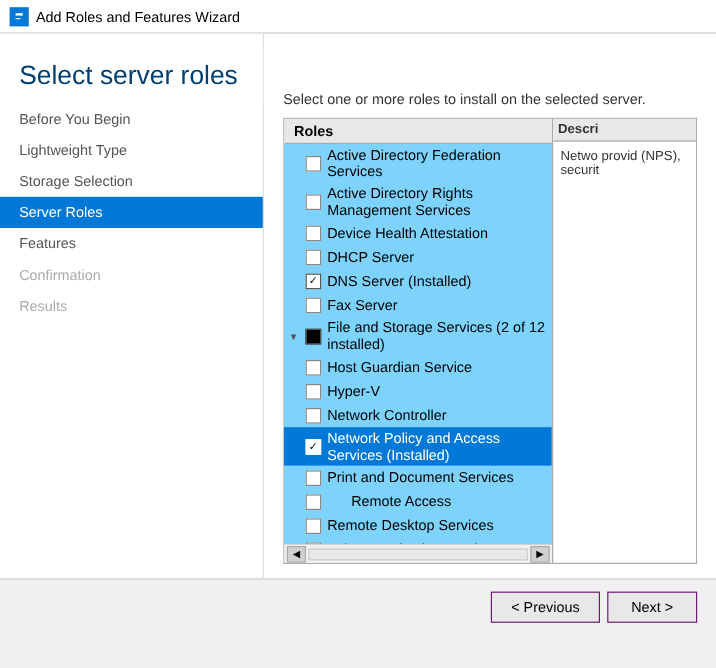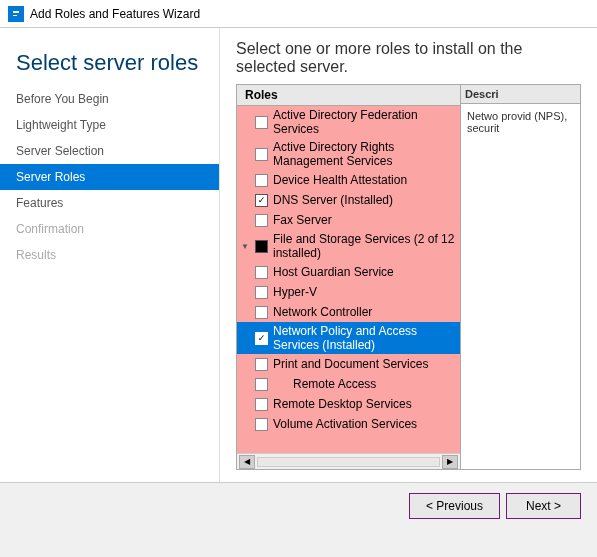--- a/index.html
+++ b/index.html
@@ -75,23 +75,24 @@
       cursor: default;
     }
     .main-content {
       flex: 1;
       padding: 12px 16px;
       display: flex;
       flex-direction: column;
       overflow: hidden;
     }
     .instruction-text {
-      font-size: 16px;
+      font-size: 12px;
       color: #333;
       margin-bottom: 8px;
+      margin-top: 36px;
     }
     .roles-panel {
       display: flex;
       flex: 1;
       overflow: hidden;
       gap: 0;
     }
     .roles-list-container {
       flex: 1;
       border: 1px solid #aaa;
@@ -102,21 +103,21 @@
     .roles-list-header {
       background: #e8e8e8;
       padding: 3px 8px;
       font-weight: 600;
       font-size: 12px;
       border-bottom: 1px solid #aaa;
     }
     .roles-list {
       overflow-y: scroll;
       flex: 1;
-      background: #fca5a5;
+      background: #7dd3fc;
     }
     .role-item {
       display: flex;
       align-items: center;
       padding: 2px 4px;
       font-size: 12px;
       color: #000;
       cursor: pointer;
       min-height: 20px;
     }
@@ -242,21 +243,21 @@
 
   <div class="content-area">
 
     <div class="sidebar">
       <div class="page-header" style="padding: 14px 16px 10px 16px;">
         <div class="page-title">Select server roles</div>
       </div>
       <div id="sidebar-items">
           <div class="sidebar-item">Before You Begin</div>
           <div class="sidebar-item">Lightweight Type</div>
-          <div class="sidebar-item">Server Selection</div>
+          <div class="sidebar-item">Storage Selection</div>
           <div class="sidebar-item active">Server Roles</div>
           <div class="sidebar-item">Features</div>
           <div class="sidebar-item disabled">Confirmation</div>
           <div class="sidebar-item disabled">Results</div>
         </div>
     </div>
 
     <div class="main-content">
       <p class="instruction-text">Select one or more roles to install on the selected server.</p>
       <div class="roles-panel">
@@ -270,20 +271,25 @@
               </div>
               <div class="role-item">
                 <span class="expand-btn"></span>
                 <span class="checkbox"></span>
                 <span style="padding-left: 0px;">Active Directory Rights Management Services</span>
               </div>
               <div class="role-item">
                 <span class="expand-btn"></span>
                 <span class="checkbox"></span>
                 <span style="padding-left: 0px;">Device Health Attestation</span>
+              </div>
+              <div class="role-item">
+                <span class="expand-btn"></span>
+                <span class="checkbox"></span>
+                <span style="padding-left: 0px;">DHCP Server</span>
               </div>
               <div class="role-item">
                 <span class="expand-btn"></span>
                 <span class="checkbox checked"></span>
                 <span style="padding-left: 0px;">DNS Server (Installed)</span>
               </div>
               <div class="role-item">
                 <span class="expand-btn"></span>
                 <span class="checkbox"></span>
                 <span style="padding-left: 0px;">Fax Server</span>

